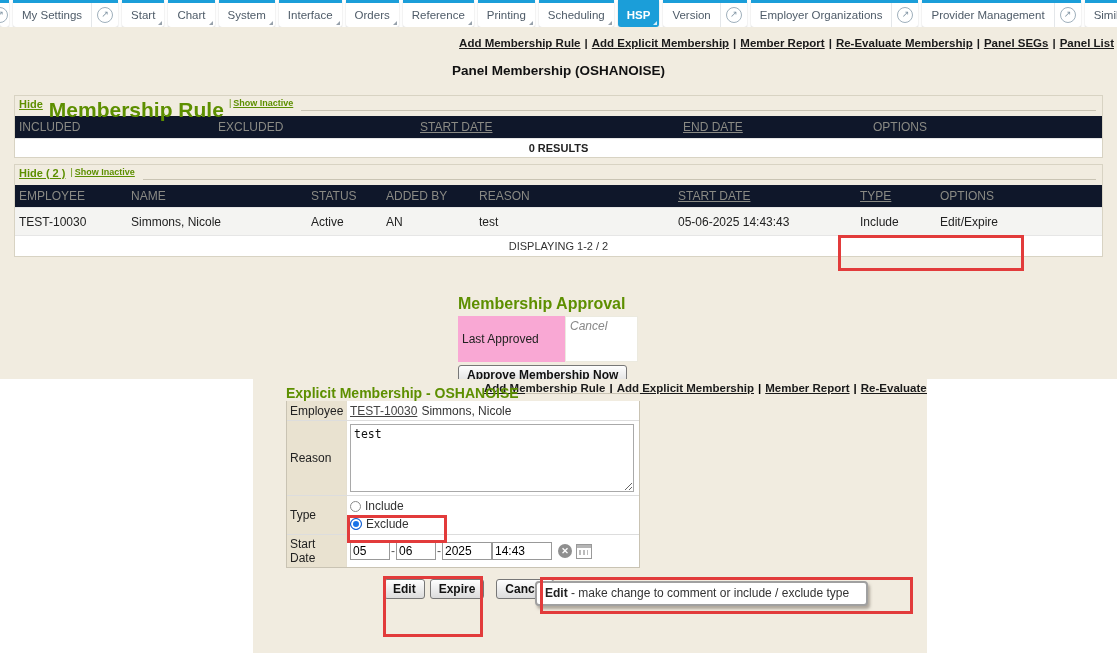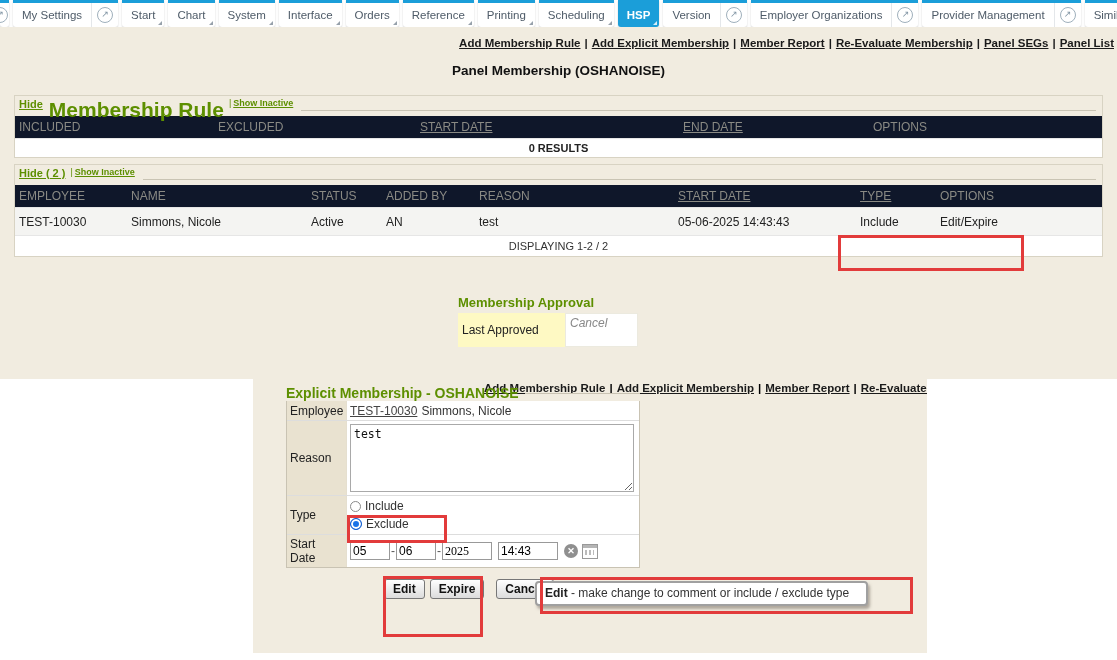--- a/index.html
+++ b/index.html
@@ -44,23 +44,23 @@
   table{width:100%;border-collapse:collapse;table-layout:fixed;}
   th{background:#0f172a;color:#8a8a84;font-weight:normal;font-size:12px;text-align:left;
      padding:4px 4px;border-bottom:1px solid #e6e6e6;white-space:nowrap;overflow:hidden;}
   th .sort{text-decoration:underline;cursor:pointer;}
   td{font-size:12px;color:#222;padding:7px 4px 6px 4px;white-space:nowrap;overflow:hidden;}
   tr.alt td{background:#f4f4f2;}
   td.centerrow{text-align:center;font-size:11px;font-weight:bold;padding:3px;border-top:1px solid #eee;}
   td.footrow{text-align:center;font-size:11px;font-weight:normal;color:#333;padding:4px;border-top:1px solid #e6e6e6;}
 
   .approval{position:absolute;left:458px;top:268px;}
-  .ap-title{color:#5d8f00;font-weight:bold;font-size:13px;margin-bottom:3px;}
+  .ap-title{color:#5d8f00;font-weight:bold;font-size:16px;margin-bottom:3px;}
   .ap-row{display:flex;font-size:12px;margin-bottom:3px;}
-  .ap-label{width:107px;background:#fef9c3;padding:10px 4px;color:#222;box-sizing:border-box;}
+  .ap-label{width:107px;background:#f9a8d4;padding:16px 4px;color:#222;box-sizing:border-box;}
   .ap-value{width:73px;background:#fff;padding:2px 4px;font-style:italic;color:#888;border:1px solid #eceadf;box-sizing:border-box;}
   .btn{font-family:"Liberation Sans",sans-serif;font-size:12px;font-weight:600;color:#111;
        background:linear-gradient(#fefefe,#dcdcdc);border:1px solid #777;border-radius:3px;
        padding:2px 8px;cursor:pointer;}
 
   
   .bottom{position:absolute;top:379px;left:0;width:1117px;height:281px;background:#fff;}
   .dialog{position:absolute;left:253px;top:0;width:674px;height:274px;background:#f1ece0;overflow:hidden;}
   .links2{position:absolute;left:231px;top:3px;font-size:11.5px;font-weight:bold;white-space:nowrap;}
 
@@ -273,20 +273,21 @@
         </tbody>
       </table>
     </div>
 
     <div class="approval">
       <div class="ap-title">Membership Approval</div>
       <div class="ap-row">
         <span class="ap-label">Last Approved</span>
         <span class="ap-value">Cancel</span>
       </div>
+      <button class="btn ap-btn">Approve Membership Now</button>
     </div>
   </div>
 
   <div class="bottom">
     <div class="dialog">
 
       <div class="links2">
         <a>Add Membership Rule</a><span class="sep">|</span><a>Add Explicit Membership</a><span class="sep">|</span><a>Member Report</a><span class="sep">|</span><a>Re-Evaluate Membership</a>
       </div>
 
@@ -322,22 +323,22 @@
               </span>
             </div>
           </div>
           <div class="frow">
             <div class="lbl">Start Date</div>
             <div class="val">
               <input class="din" style="width: 34px;" value="05">
               <span class="dash">-</span>
               <input class="din" style="width: 34px;" value="06">
               <span class="dash">-</span>
-              <input class="din" style="width: 44px; font-family: Liberation Serif, serif;" value="2025">
-              <input class="din" style="width: 54px; margin-left: 6px;" value="14:43">
+              <input class="din" style="width: 44px;" value="2025">
+              <input class="din" style="width: 54px; margin-left: 0;" value="14:43">
               <span class="clear-ic">✕</span>
               <span class="cal-ic"></span>
             </div>
           </div>
         </div>
       </div>
 
       <div class="btnrow">
         <button class="btn">Edit</button>
         <button class="btn">Expire</button>

